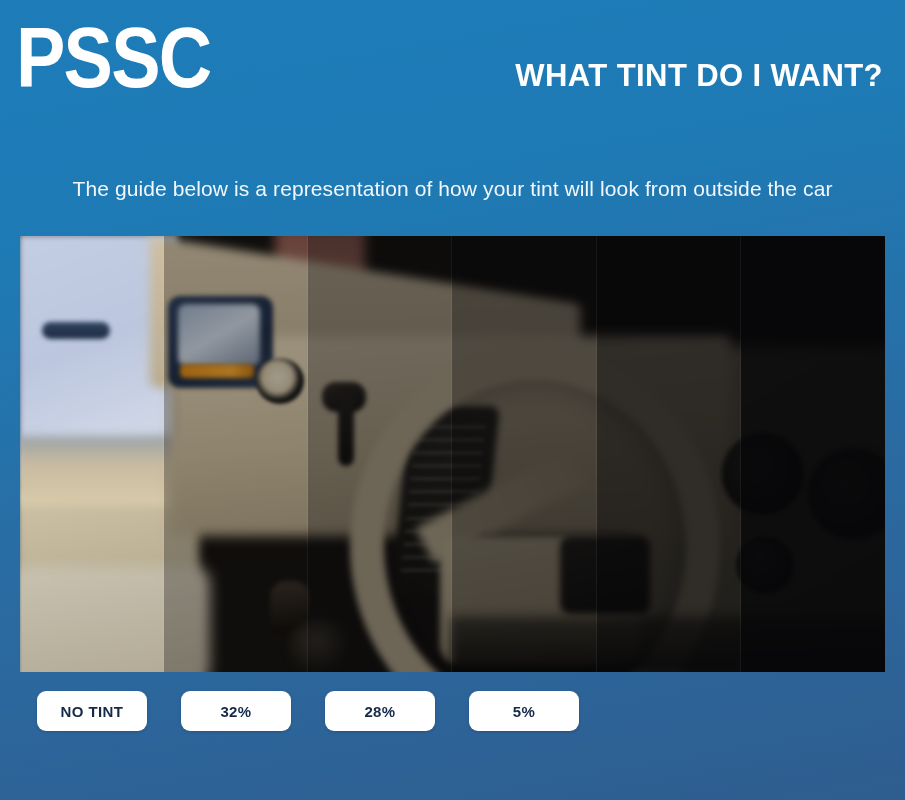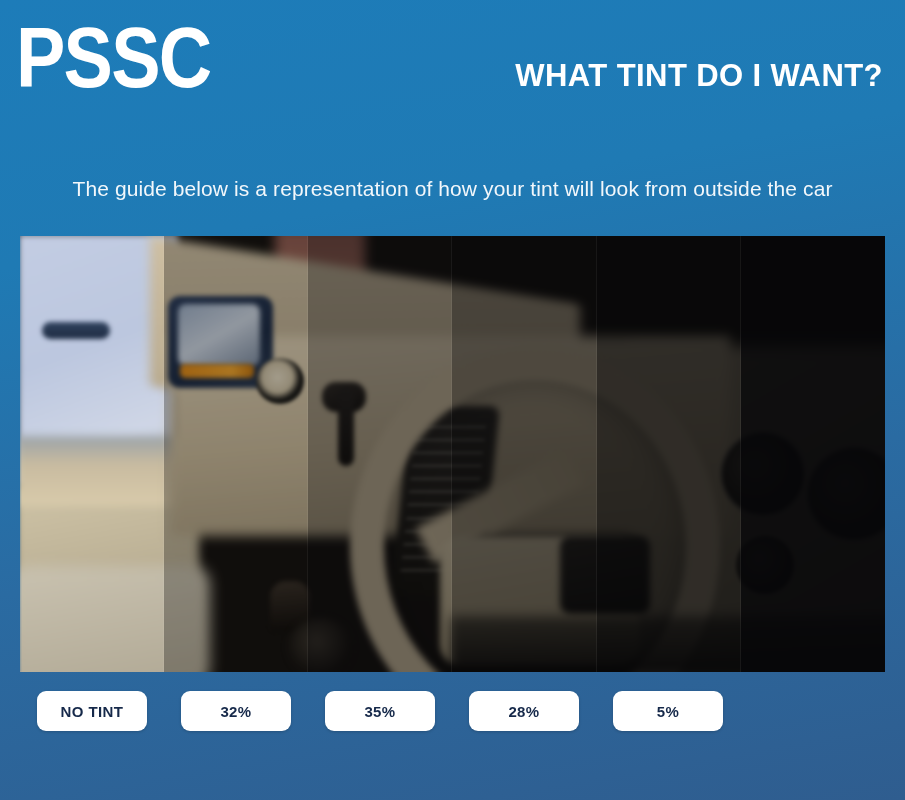--- a/index.html
+++ b/index.html
@@ -313,23 +313,20 @@
   </div>
 
   <div class="labels">
       <div class="pill-slot">
         <div class="pill">NO TINT</div>
       </div>
       <div class="pill-slot">
         <div class="pill">32%</div>
       </div>
       <div class="pill-slot">
-        <div class="pill">35%</div>
-      </div>
-      <div class="pill-slot">
         <div class="pill">28%</div>
       </div>
       <div class="pill-slot">
         <div class="pill">5%</div>
       </div>
     </div>
 
 </div>
 
 </body></html>

